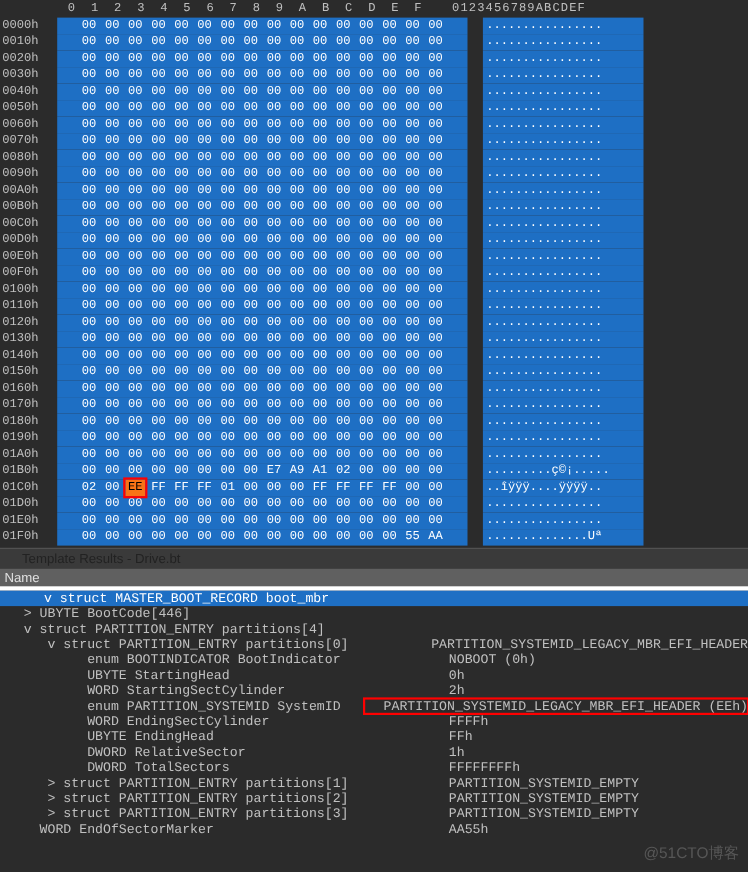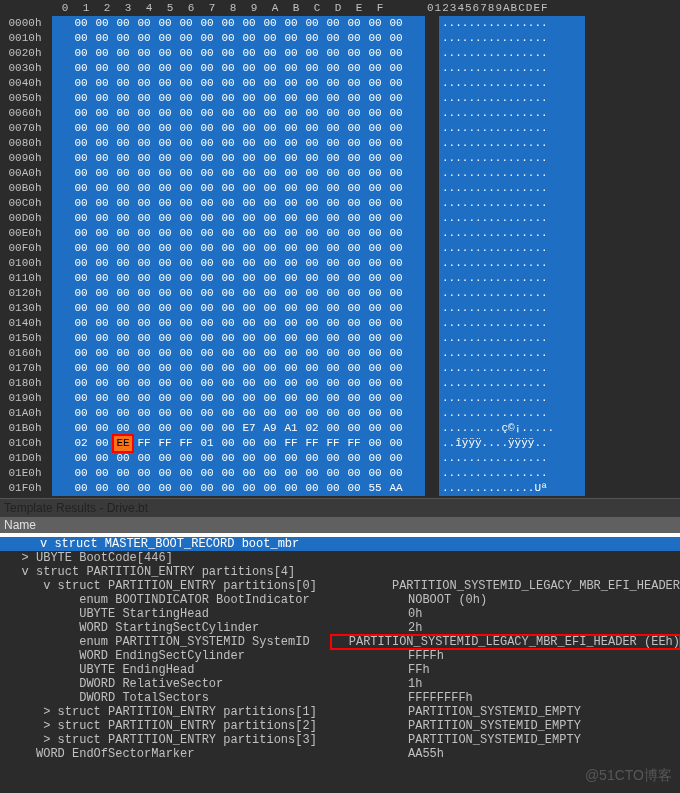--- a/index.html
+++ b/index.html
@@ -2,28 +2,28 @@
 <html><head>
   <meta charset="utf-8">
   <style>
     * { margin: 0; padding: 0; box-sizing: border-box; }
     body { font-family: 'Courier New', monospace; font-size: 11px; background: #2b2b2b; color: #c0c0c0; width: 680px; }
     .hex-view { background: #2b2b2b; padding: 2px; }
     .hex-header { display: flex; color: #c0c0c0; padding: 0 0 2px 0; }
     .hex-header .offset-col { width: 54px; }
     .hex-header .cols { display: flex; gap: 3px; }
     .hex-header .col { width: 18px; text-align: center; }
-    .hex-header .ascii-header { margin-left: 38px; letter-spacing: 1px; }
+    .hex-header .ascii-header { margin-left: 22px; letter-spacing: 1px; }
     .hex-row { display: flex; line-height: 15px; }
-    .offset { width: 50px; color: #c0c0c0; text-align: center; padding-right: 4px; }
+    .offset { width: 50px; color: #c0c0c0; text-align: left; padding-right: 4px; }
     .hex-bytes { display: flex; gap: 3px; background: #1e6fc4; color: #fff; padding: 0 20px; margin-right: 14px; }
     .hex-bytes .byte { width: 18px; text-align: center; }
     .hex-bytes .byte.hl { background: #f97316; color: #000; outline: 2px solid #ff0000; position: relative; z-index: 1; }
     .ascii { background: #1e6fc4; color: #fff; padding: 0 3px; letter-spacing: 0; width: 146px; white-space: pre; }
-    .panel-title { background: #3a3a3a; color: #222; font-family: Arial, sans-serif; font-size: 12px; padding: 2px 4px; border-top: 1px solid #555; }
+    .panel-title { background: #3a3a3a; color: #222; font-family: Arial, sans-serif; font-size: 12px; padding: 2px 20px; border-top: 1px solid #555; }
     .tree-header { background: #606060; color: #e0e0e0; font-family: Arial, sans-serif; font-size: 12px; padding: 1px 4px; border-bottom: 4px solid #ffffff;}
     .tree { font-family: 'Courier New', monospace; font-size: 12px; }
     .tree-row { display: flex; line-height: 14px; }
     .tree-row.selected { background: #1e6fc4; color: #fff; padding-left: 40px; }
     .tree-name { width: 408px; white-space: pre; overflow: hidden; }
     .tree-val { white-space: pre; flex: 1; }
     .tree-row.hilite .tree-val { outline: 2px solid #ff0000; outline-offset: -1px; padding-left: 18px; }
     .watermark { position: absolute; right: 8px; bottom: 8px; color: #7a7a7a; font-family: Arial,sans-serif; font-size: 14px; opacity:.55; }
   </style>
 </head>

